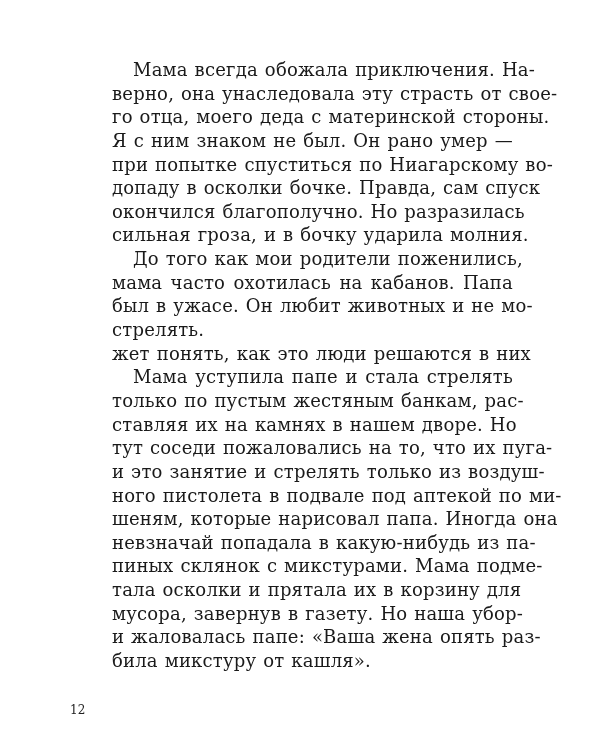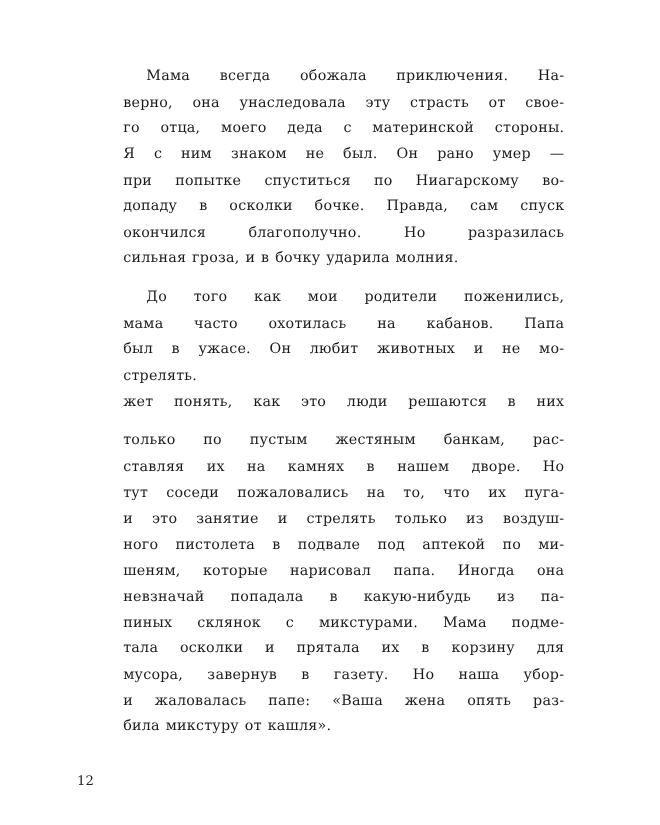--- a/index.html
+++ b/index.html
@@ -3,27 +3,27 @@
 <meta charset="utf-8">
 <style>
   html, body { margin: 0; padding: 0; }
   body {
     width: 600px; height: 750px; background: #ffffff; position: relative; overflow: hidden;
     font-family: "DejaVu Serif", "Liberation Serif", serif; color: #1a1a1a;
   }
   .page { position: absolute; left: 112px; top: 58px; width: 401px; }
   .para { margin: 0; }
   .line {
-    display: block; font-size: 13px; line-height: 23.65px; height: 23.65px;
+    display: block; font-size: 18px; line-height: 23.65px; height: 23.65px;
     white-space: nowrap; text-align: justify; text-align-last: justify;
     letter-spacing: 0.2px; word-spacing: 1px;
   }
   .line.last { text-align-last: left; }
   .line.indent { padding-left: 21px; }
-  .para + .para { margin-top: 12px; }
+  .para + .para { margin-top: 0; }
   .page-number {
     position: absolute; left: 70px; top: 703px; font-size: 12px; font-weight: normal;
     font-family: "DejaVu Serif", serif; color: #222;
   }
 </style>
 </head>
 <body>
 
 <div class="page">
   <div class="para">
@@ -37,20 +37,21 @@
     <span class="line last">сильная гроза, и в бочку ударила молния.</span>
   </div>
   <div class="para">
     <span class="line indent">До того как мои родители поженились,</span>
     <span class="line">мама часто охотилась на кабанов. Папа</span>
     <span class="line">был в ужасе. Он любит животных и не мо-</span>
     <span class="line last">стрелять.</span>
     <span class="line">жет понять, как это люди решаются в них</span>
   </div>
   <div class="para">
+    <span class="line indent">Мама уступила папе и стала стрелять</span>
     <span class="line">только по пустым жестяным банкам, рас-</span>
     <span class="line">ставляя их на камнях в нашем дворе. Но</span>
     <span class="line">тут соседи пожаловались на то, что их пуга-</span>
     <span class="line">и это занятие и стрелять только из воздуш-</span>
     <span class="line">ного пистолета в подвале под аптекой по ми-</span>
     <span class="line">шеням, которые нарисовал папа. Иногда она</span>
     <span class="line">невзначай попадала в какую-нибудь из па-</span>
     <span class="line">пиных склянок с микстурами. Мама подме-</span>
     <span class="line">тала осколки и прятала их в корзину для</span>
     <span class="line">мусора, завернув в газету. Но наша убор-</span>

